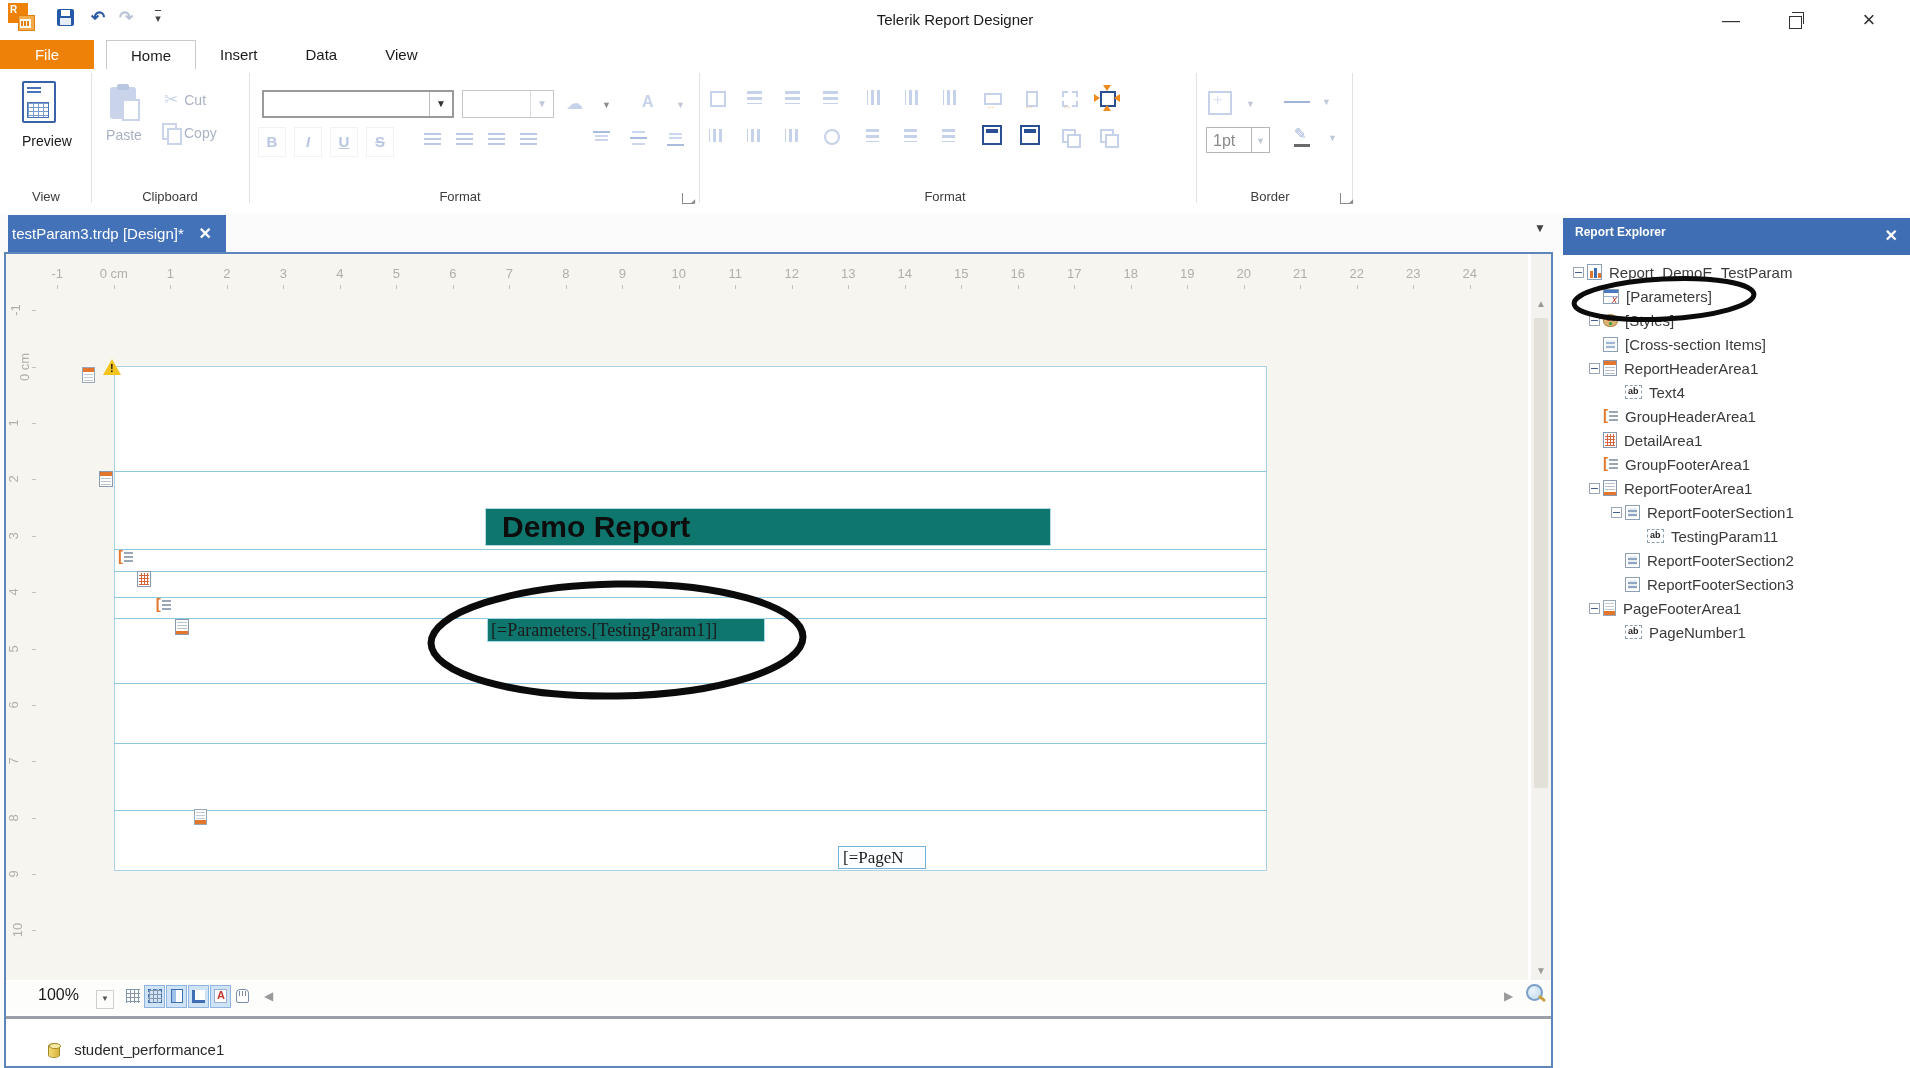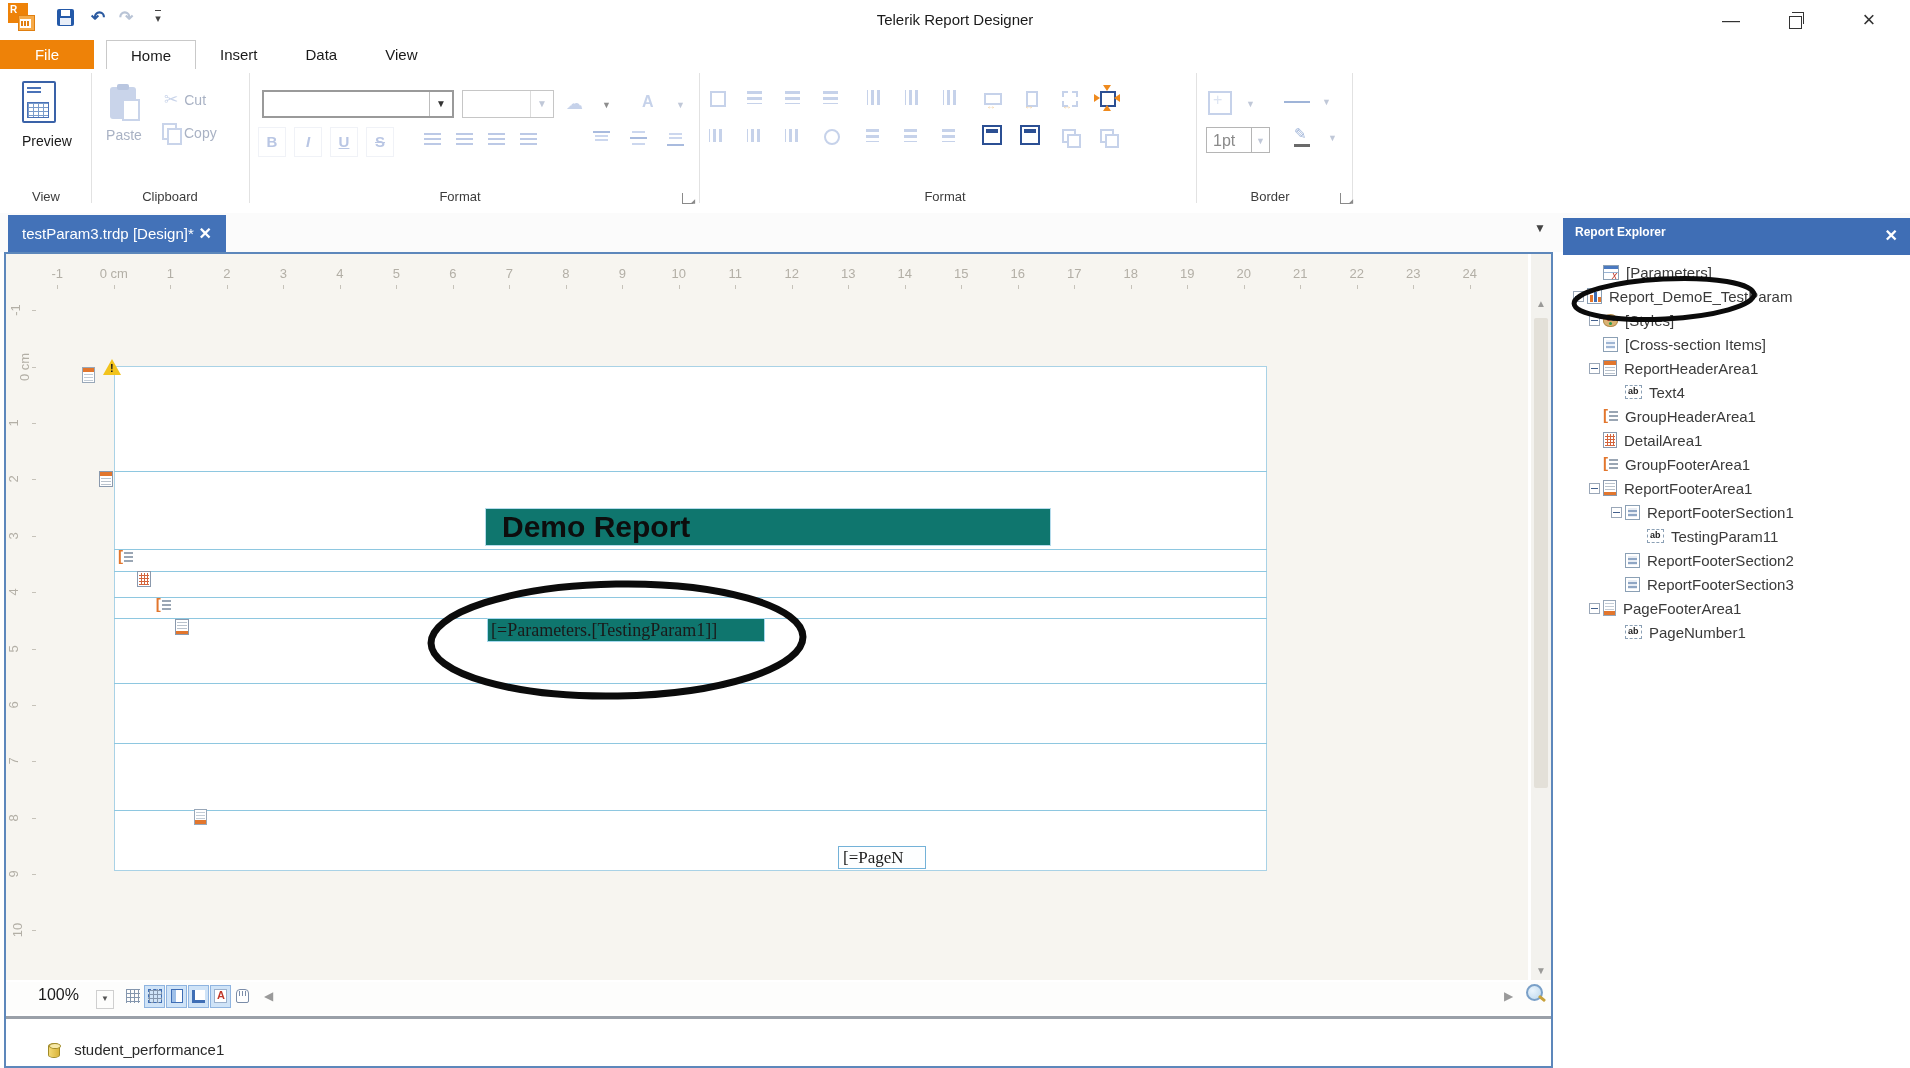--- a/index.html
+++ b/index.html
@@ -102,21 +102,21 @@
   #brd-line{left:1284px;top:32px;width:26px;height:2px;background:#9fb4d8;}
   #ptbox{left:1206px;top:58px;width:46px;height:26px;border:1px solid #b5b5b5;font-size:16px;color:#8a8a8a;line-height:26px;padding-left:6px;box-sizing:border-box;background:#fff;}
   #ptspin{left:1252px;top:58px;width:18px;height:26px;border:1px solid #b5b5b5;border-left:none;text-align:center;line-height:26px;box-sizing:border-box;}
   #pencil{left:1294px;top:56px;width:20px;height:22px;}
   #pencil::before{content:"✎";position:absolute;left:0;top:0;font-size:15px;color:#9fb4d8;}
   #pencil::after{content:"";position:absolute;left:0;bottom:0;width:16px;height:3px;background:#6a6a6a;}
 
   
   #tabstrip{left:0;top:213px;width:1910px;height:39px;background:#fbfbfb;}
   #doctab{position:absolute;left:8px;top:2px;width:218px;height:37px;background:#4372b8;color:#fff;font-size:15px;line-height:37px;}
-  #doctab .lbl{margin-left:14px;}
+  #doctab .lbl{margin-left:4px;}
   #doctab .x{position:absolute;right:14px;top:0;font-weight:bold;font-size:16px;}
   #filterbtn{position:absolute;left:1534px;top:8px;color:#444;font-size:12px;}
 
   
   #designframe{left:4px;top:252px;width:1549px;height:816px;border:2px solid #5d87bb;box-sizing:border-box;pointer-events:none;z-index:40;}
   #canvasbg{left:6px;top:254px;width:1522px;height:726px;background:#f7f5f0;}
   .hslot{display:inline-block;width:56.5px;text-align:center;font-size:13px;color:#b3afa6;position:relative;}
   .hslot::after{content:"";position:absolute;left:50%;bottom:-8px;width:1px;height:4px;background:#c6c2b9;}
   #hruler{left:29px;top:264px;height:18px;white-space:nowrap;}
   #vruler{left:8px;top:282px;width:24px;}
@@ -499,29 +499,29 @@
   <div class="abs" id="designframe"></div>
 
   
   <div class="abs" id="explorer">
     <div id="exphead">
       <span class="t">Report Explorer</span>
       <span class="x">✕</span>
     </div>
     <div id="tree">
 
-    <div class="trow" data-lvl="1">
-        <span class="texp" data-exp=""></span>
-        <span class="ticon" data-icon="parameters-icon"></span>
-        <span class="tlabel">[Parameters]</span>
-      </div>
-        <div class="trow" data-lvl="0">
+    <div class="trow" data-lvl="0">
         <span class="texp" data-exp="minus"></span>
         <span class="ticon" data-icon="report-icon"></span>
         <span class="tlabel">Report_DemoE_TestParam</span>
+      </div>
+        <div class="trow" data-lvl="1">
+        <span class="texp" data-exp=""></span>
+        <span class="ticon" data-icon="parameters-icon"></span>
+        <span class="tlabel">[Parameters]</span>
       </div>
         <div class="trow" data-lvl="1">
         <span class="texp" data-exp="minus"></span>
         <span class="ticon" data-icon="styles-icon"></span>
         <span class="tlabel">[Styles]</span>
       </div>
         <div class="trow" data-lvl="1">
         <span class="texp" data-exp=""></span>
         <span class="ticon" data-icon="list-icon"></span>
         <span class="tlabel">[Cross-section Items]</span>

